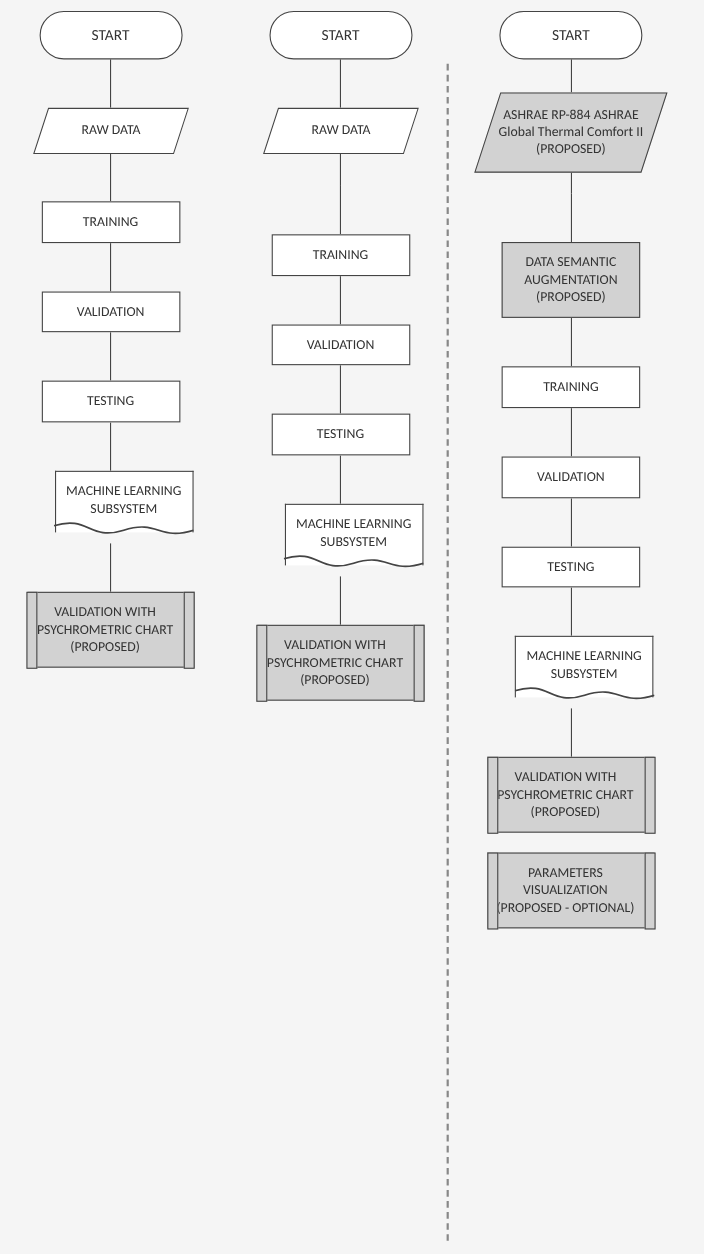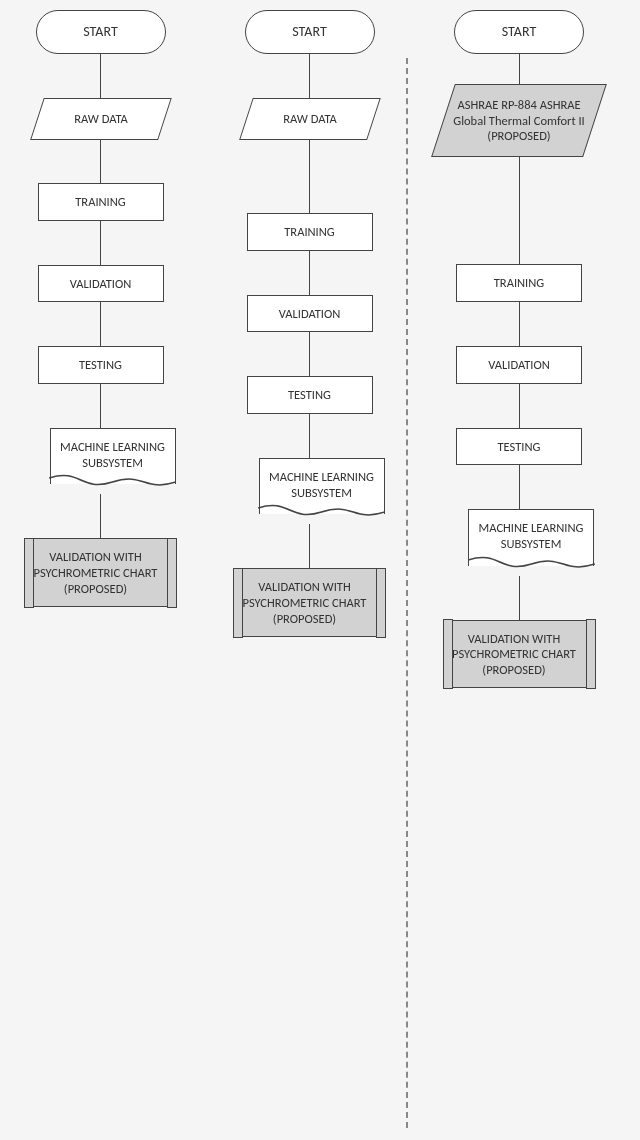--- a/index.html
+++ b/index.html
@@ -195,32 +195,34 @@
   <div class="right-group">
 
     <div class="col">
       <div class="node terminator">START</div>
       <div class="connector"></div>
       <div class="node para shaded wide">
           <span>ASHRAE RP-884 ASHRAE Global Thermal Comfort II (PROPOSED)</span>
         </div>
       <div class="connector short"></div>
       <div class="connector long"></div>
+      <div class="node process shaded">DATA SEMANTIC AUGMENTATION (PROPOSED)</div>
       <div class="connector long"></div>
       <div class="node process">TRAINING</div>
       <div class="connector long"></div>
       <div class="node process">VALIDATION</div>
       <div class="connector long"></div>
       <div class="node process">TESTING</div>
       <div class="connector long"></div>
       <div class="node doc">
         <span>MACHINE LEARNING SUBSYSTEM</span>
         <svg class="wave" viewBox="0 0 100 16" preserveAspectRatio="none">
           <path d="M0,4 C25,-6 25,18 50,8 C75,-2 75,18 100,8" fill="none" stroke="#444" stroke-width="1.5"></path>
         </svg>
       </div>
       <div class="connector long"></div>
       <div class="node predef wide">VALIDATION WITH PSYCHROMETRIC CHART (PROPOSED)</div>
       <div class="connector none"></div>
+      <div class="node predef wide">PARAMETERS VISUALIZATION (PROPOSED - OPTIONAL)</div>
     </div>
   </div>
 
 </div>
 
 </body></html>

